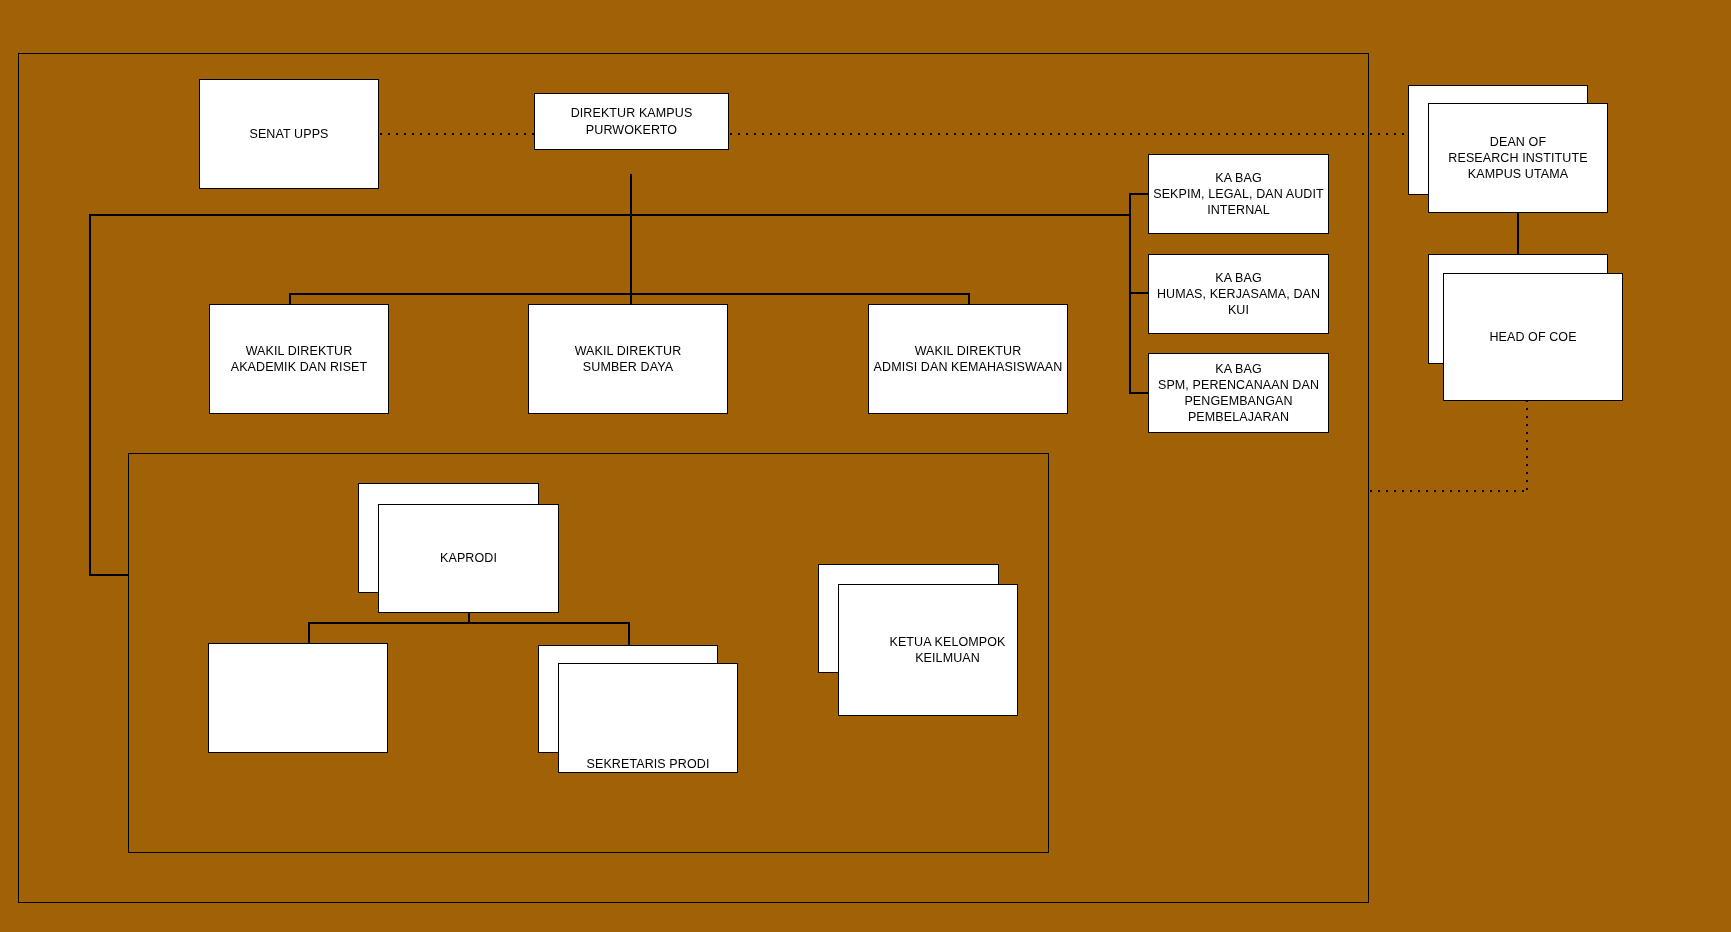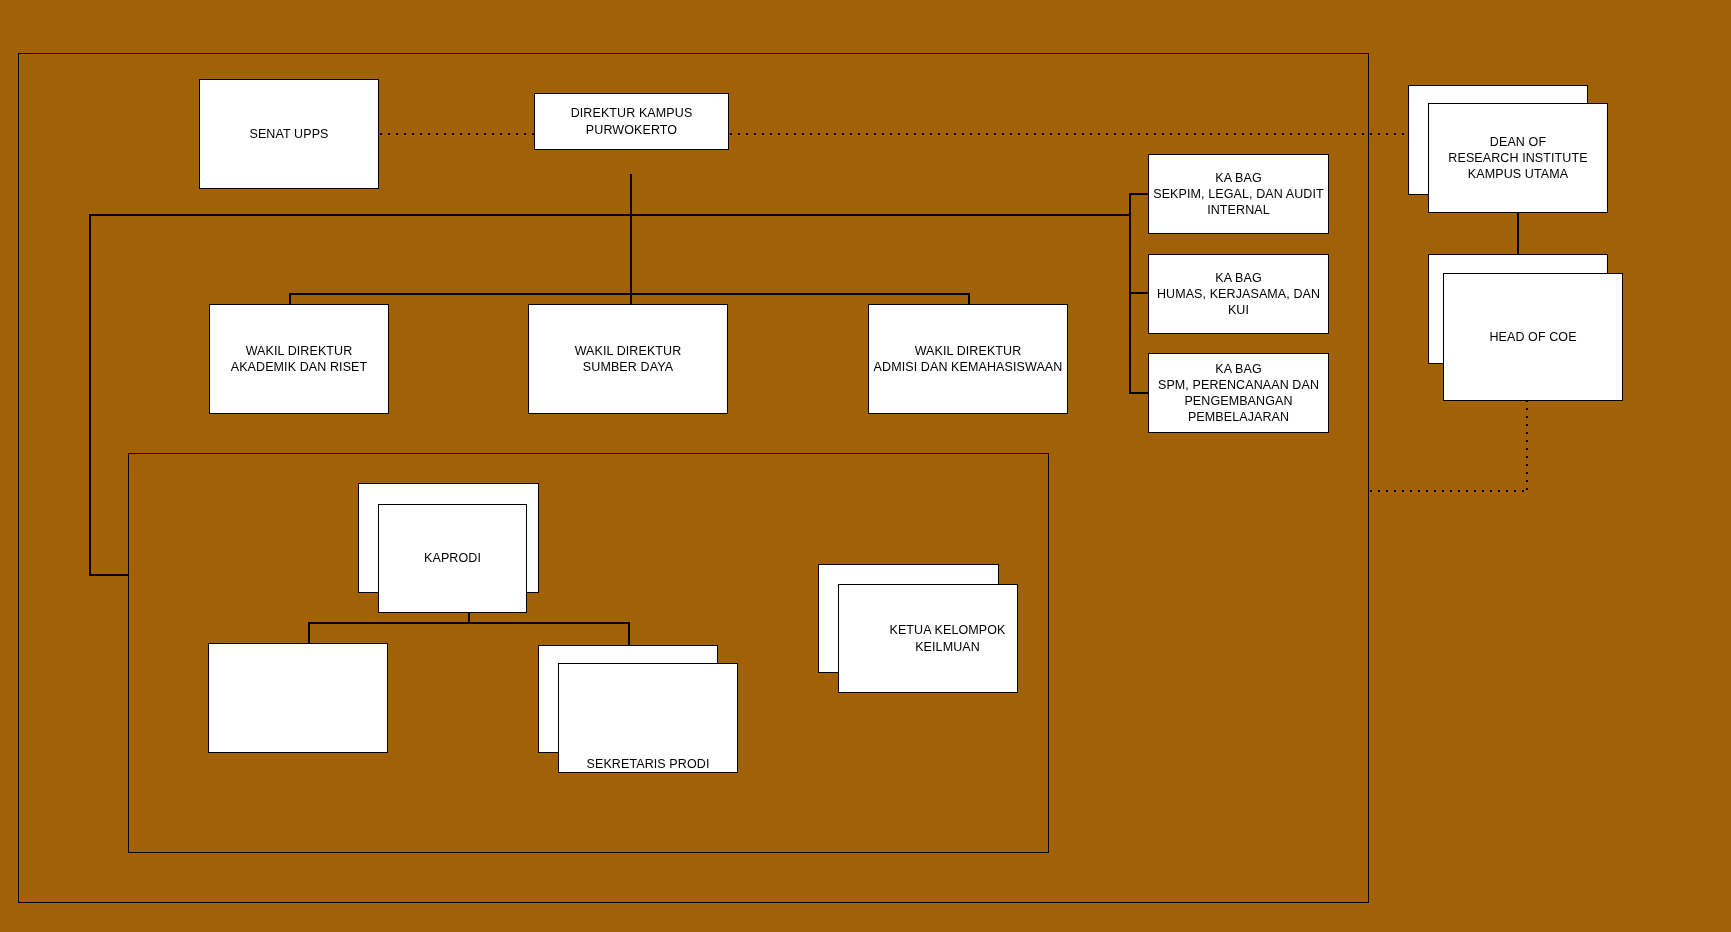--- a/index.html
+++ b/index.html
@@ -130,27 +130,27 @@
   <div class="node" style="left:528px;top:304px;width:200px;height:110px;">
     <span class="node-label">WAKIL DIREKTUR
 SUMBER DAYA</span>
   </div>
 
   <div class="node" style="left:868px;top:304px;width:200px;height:110px;">
     <span class="node-label">WAKIL DIREKTUR
 ADMISI DAN KEMAHASISWAAN</span>
   </div>
 
-  <div class="node" style="left:378px;top:504px;width:149px;height:109px;">
+  <div class="node" style="left:378px;top:504px;width:181px;height:109px;">
     <span class="node-label">KAPRODI</span>
   </div>
 
 
   <div class="node" style="left:558px;top:663px;width:180px;height:110px;align-items:flex-end;">
     <span class="node-label">SEKRETARIS PRODI</span>
   </div>
 
-  <div class="node" style="left:838px;top:584px;width:180px;height:109px;padding-left:39px;">
+  <div class="node" style="left:838px;top:584px;width:180px;height:132px;padding-left:39px;">
     <span class="node-label">KETUA KELOMPOK
 KEILMUAN</span>
   </div>
 
 </div>
 
 </body></html>

